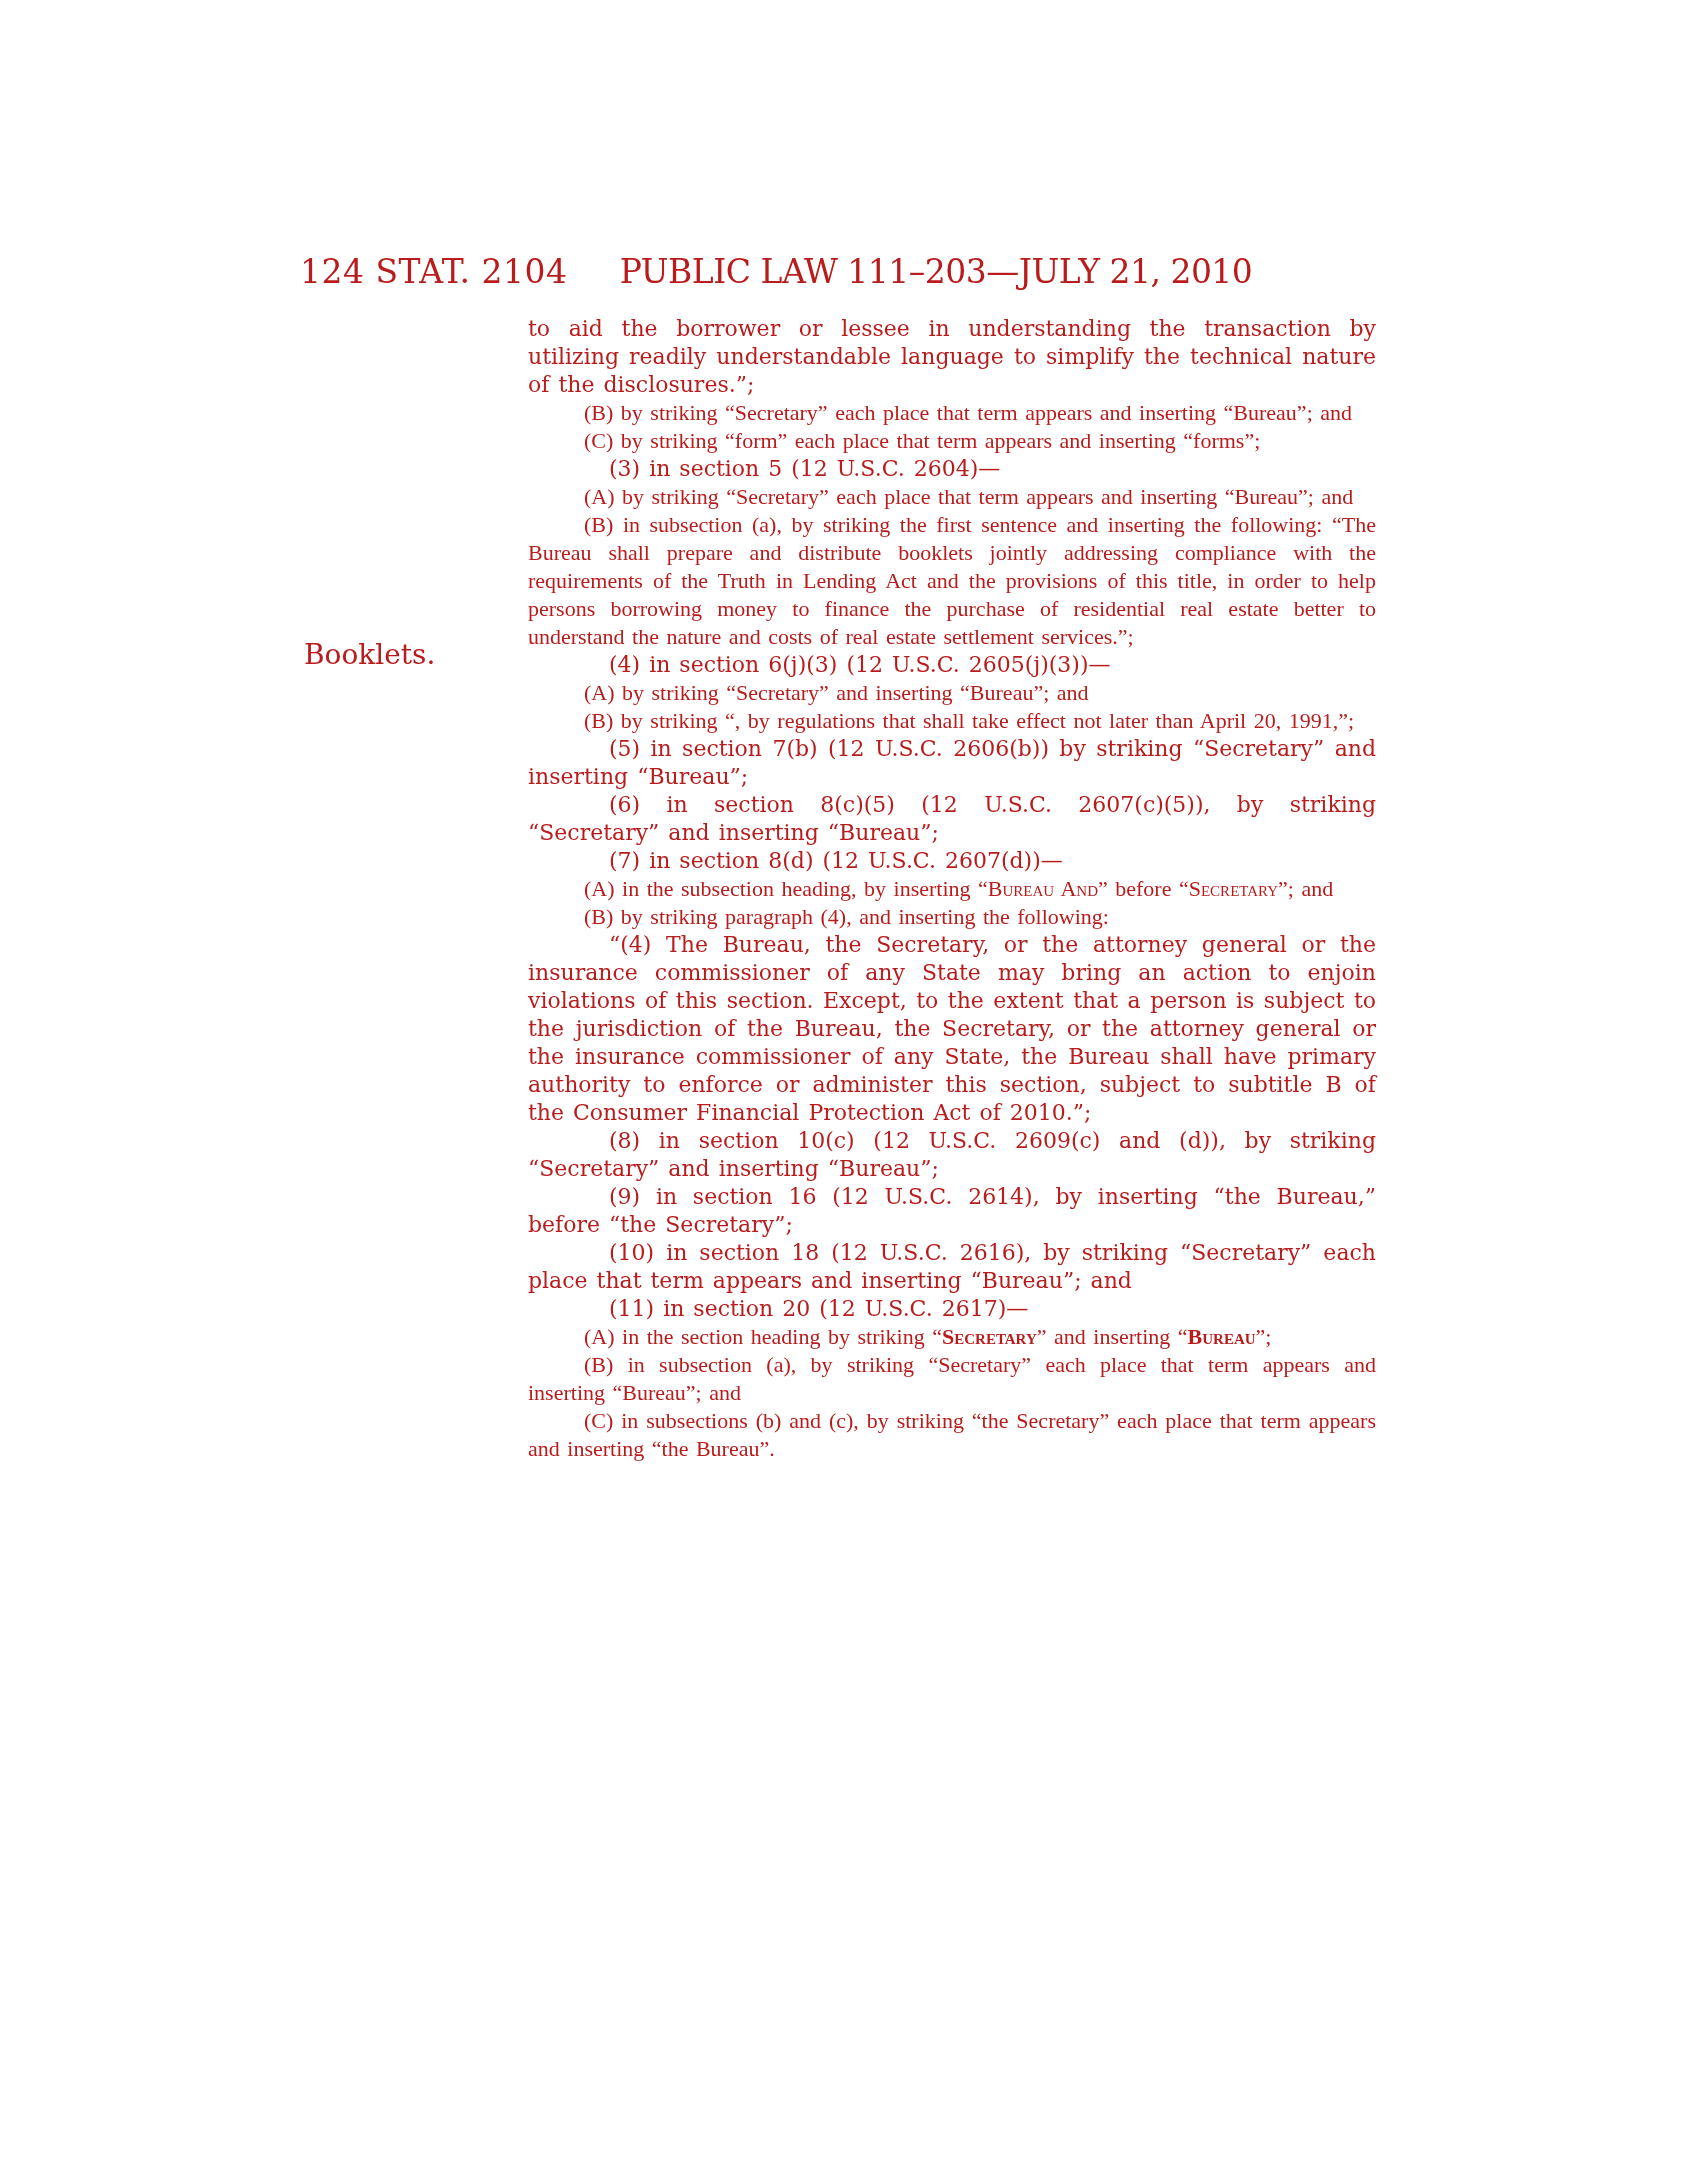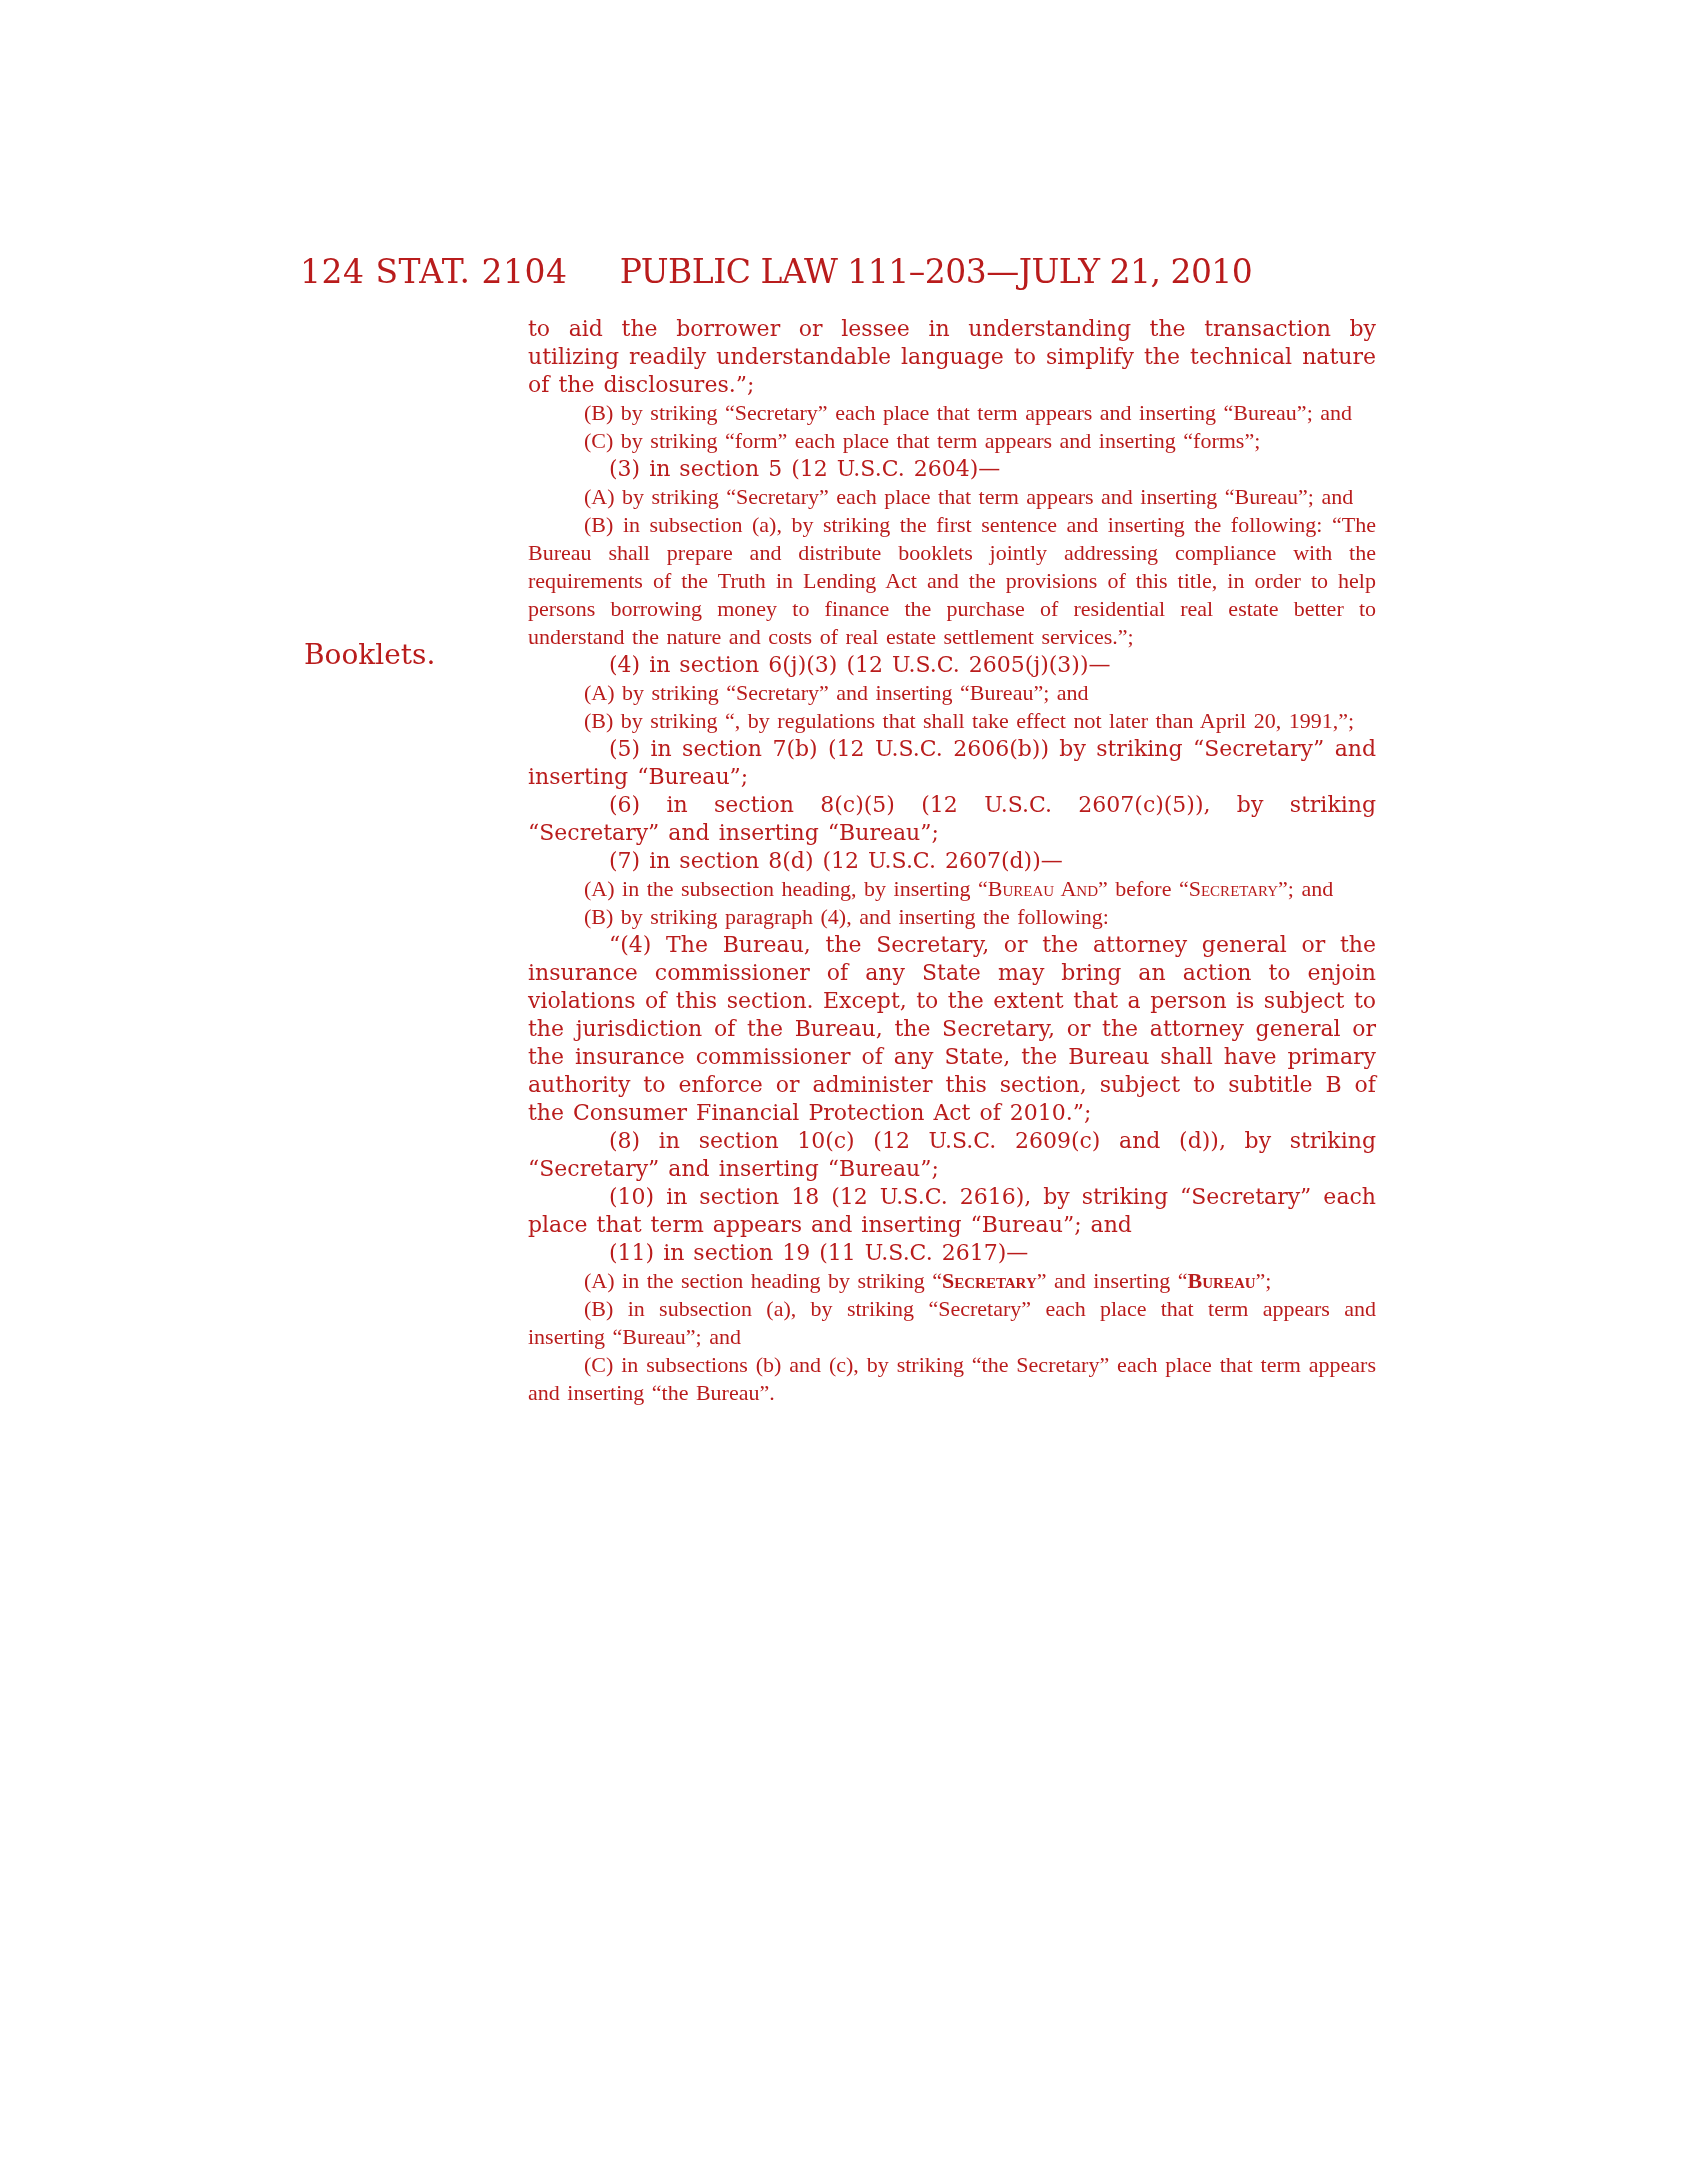--- a/index.html
+++ b/index.html
@@ -78,21 +78,22 @@
       <p class="p-num"><span>(4) in section 6(j)(3) (12 U.S.C. 2605(j)(3))—</span></p>
       <p class="p-sub"><span>(A) by striking “Secretary” and inserting “Bureau”; and</span></p>
       <p class="p-sub"><span>(B) by striking “, by regulations that shall take effect not later than April 20, 1991,”;</span></p>
       <p class="p-num"><span>(5) in section 7(b) (12 U.S.C. 2606(b)) by striking “Secretary” and inserting “Bureau”;</span></p>
       <p class="p-num"><span>(6) in section 8(c)(5) (12 U.S.C. 2607(c)(5)), by striking “Secretary” and inserting “Bureau”;</span></p>
       <p class="p-num"><span>(7) in section 8(d) (12 U.S.C. 2607(d))—</span></p>
       <p class="p-sub"><span>(A) in the subsection heading, by inserting “</span><span class="sc">Bureau And</span><span>” before “</span><span class="sc">Secretary</span><span>”; and</span></p>
       <p class="p-sub"><span>(B) by striking paragraph (4), and inserting the following:</span></p>
       <p class="p-quote"><span>“(4) The Bureau, the Secretary, or the attorney general or the insurance commissioner of any State may bring an action to enjoin violations of this section. Except, to the extent that a person is subject to the jurisdiction of the Bureau, the Secretary, or the attorney general or the insurance commissioner of any State, the Bureau shall have primary authority to enforce or administer this section, subject to subtitle B of the Consumer Financial Protection Act of 2010.”;</span></p>
       <p class="p-num"><span>(8) in section 10(c) (12 U.S.C. 2609(c) and (d)), by striking “Secretary” and inserting “Bureau”;</span></p>
+      <p class="p-num"><span>(9) in section 16 (12 U.S.C. 2614), by inserting “the Bureau,” before “the Secretary”;</span></p>
       <p class="p-num"><span>(10) in section 18 (12 U.S.C. 2616), by striking “Secretary” each place that term appears and inserting “Bureau”; and</span></p>
-      <p class="p-num"><span>(11) in section 19 (11 U.S.C. 2617)—</span></p>
+      <p class="p-num"><span>(11) in section 20 (12 U.S.C. 2617)—</span></p>
       <p class="p-sub"><span>(A) in the section heading by striking “</span><span class="bsc">Secretary</span><span>” and inserting “</span><span class="bsc">Bureau</span><span>”;</span></p>
       <p class="p-sub"><span>(B) in subsection (a), by striking “Secretary” each place that term appears and inserting “Bureau”; and</span></p>
       <p class="p-sub"><span>(C) in subsections (b) and (c), by striking “the Secretary” each place that term appears and inserting “the Bureau”.</span></p>
     </div>
 
 </div>
 
 
 </body></html>

